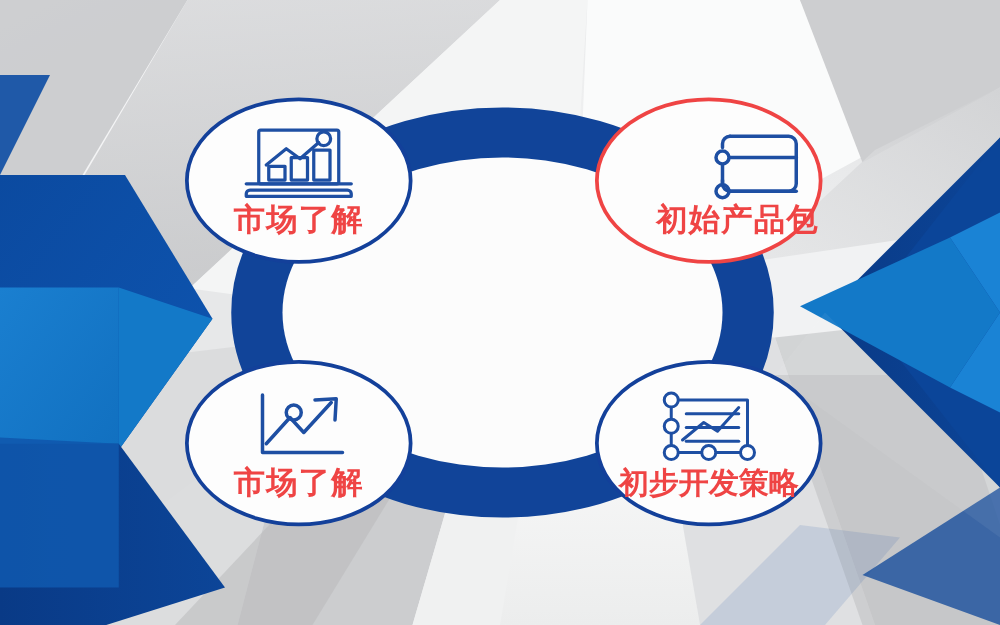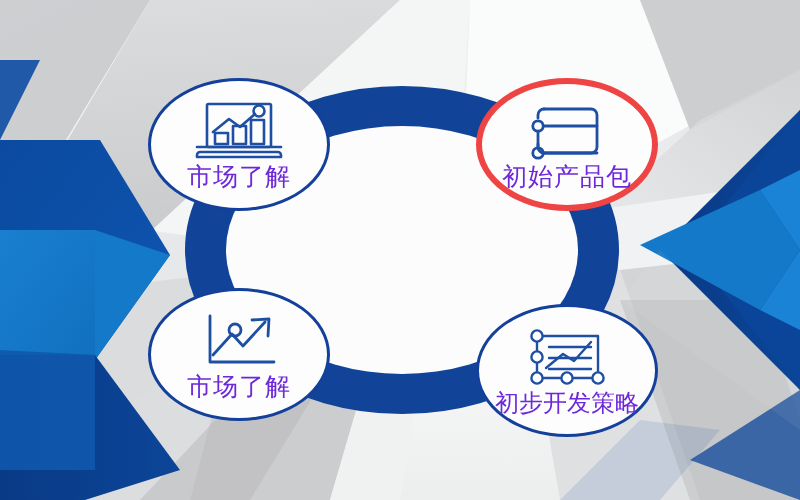--- a/index.html
+++ b/index.html
@@ -41,32 +41,32 @@
     justify-content: center;
   }
   .node-icon {
     width: 96px;
     height: 62px;
     display: block;
     margin-bottom: 2px;
   }
   .node-label {
     font-size: 25px;
-    font-weight: normal;
-    color: #6d28d9;
+    font-weight: bold;
+    color: #ef4444;
     letter-spacing: 1px;
     line-height: 1;
     white-space: nowrap;
     text-align: center;
   }
   .node-label.wide { font-size: 24px; letter-spacing: 0px; }
   #n1 { left: 148px; top: 78px;  width: 182px; height: 133px; }
   #n2 { left: 476px; top: 78px;  width: 182px; height: 133px; }
   #n3 { left: 148px; top: 288px; width: 182px; height: 133px; }
-  #n4 { left: 476px; top: 304px; width: 182px; height: 133px; }
+  #n4 { left: 476px; top: 288px; width: 182px; height: 133px; }
 </style>
 </head>
 <body>
 
 <div id="stage">
 
   <svg id="bg" viewBox="0 0 800 500">
     <defs>
       <linearGradient id="gLight1" x1="0" y1="0" x2="1" y2="1">
         <stop offset="0%" stop-color="#fbfbfc"></stop>
@@ -159,21 +159,21 @@
         <rect x="24" y="33" width="13" height="11"></rect>
         <rect x="42" y="26" width="13" height="18"></rect>
         <rect x="60" y="20" width="13" height="24"></rect>
         <polyline points="22,32 38,19 49,27 64,14"></polyline>
         <circle cx="68" cy="11" r="5.5"></circle>
       </g>
     </svg>
     <div class="node-label">市场了解</div>
   </div>
 
-  <div class="node" id="n2" style="border:6px solid #ef4444;">
+  <div class="node" id="n2" style="border:3px solid #ef4444;align-items:flex-end;">
     <svg class="node-icon" viewBox="0 0 96 62">
       <g fill="none" stroke="#1e4fa3" stroke-width="2.8" stroke-linejoin="round" stroke-linecap="round">
         <path d="M25 9 h47 a6 6 0 0 1 6 6 v32 a6 6 0 0 1 -6 6 h-47"></path>
         <path d="M25 9 a6 6 0 0 0 -6 6 v3"></path>
         <path d="M19 44 v3 a6 6 0 0 0 6 6"></path>
         <path d="M25 26 H78"></path>
         <path d="M25 53 H78"></path>
         <circle cx="19" cy="26" r="5.2"></circle>
         <circle cx="19" cy="53" r="5.2"></circle>
         <path d="M19 31.5 V47.5"></path>

